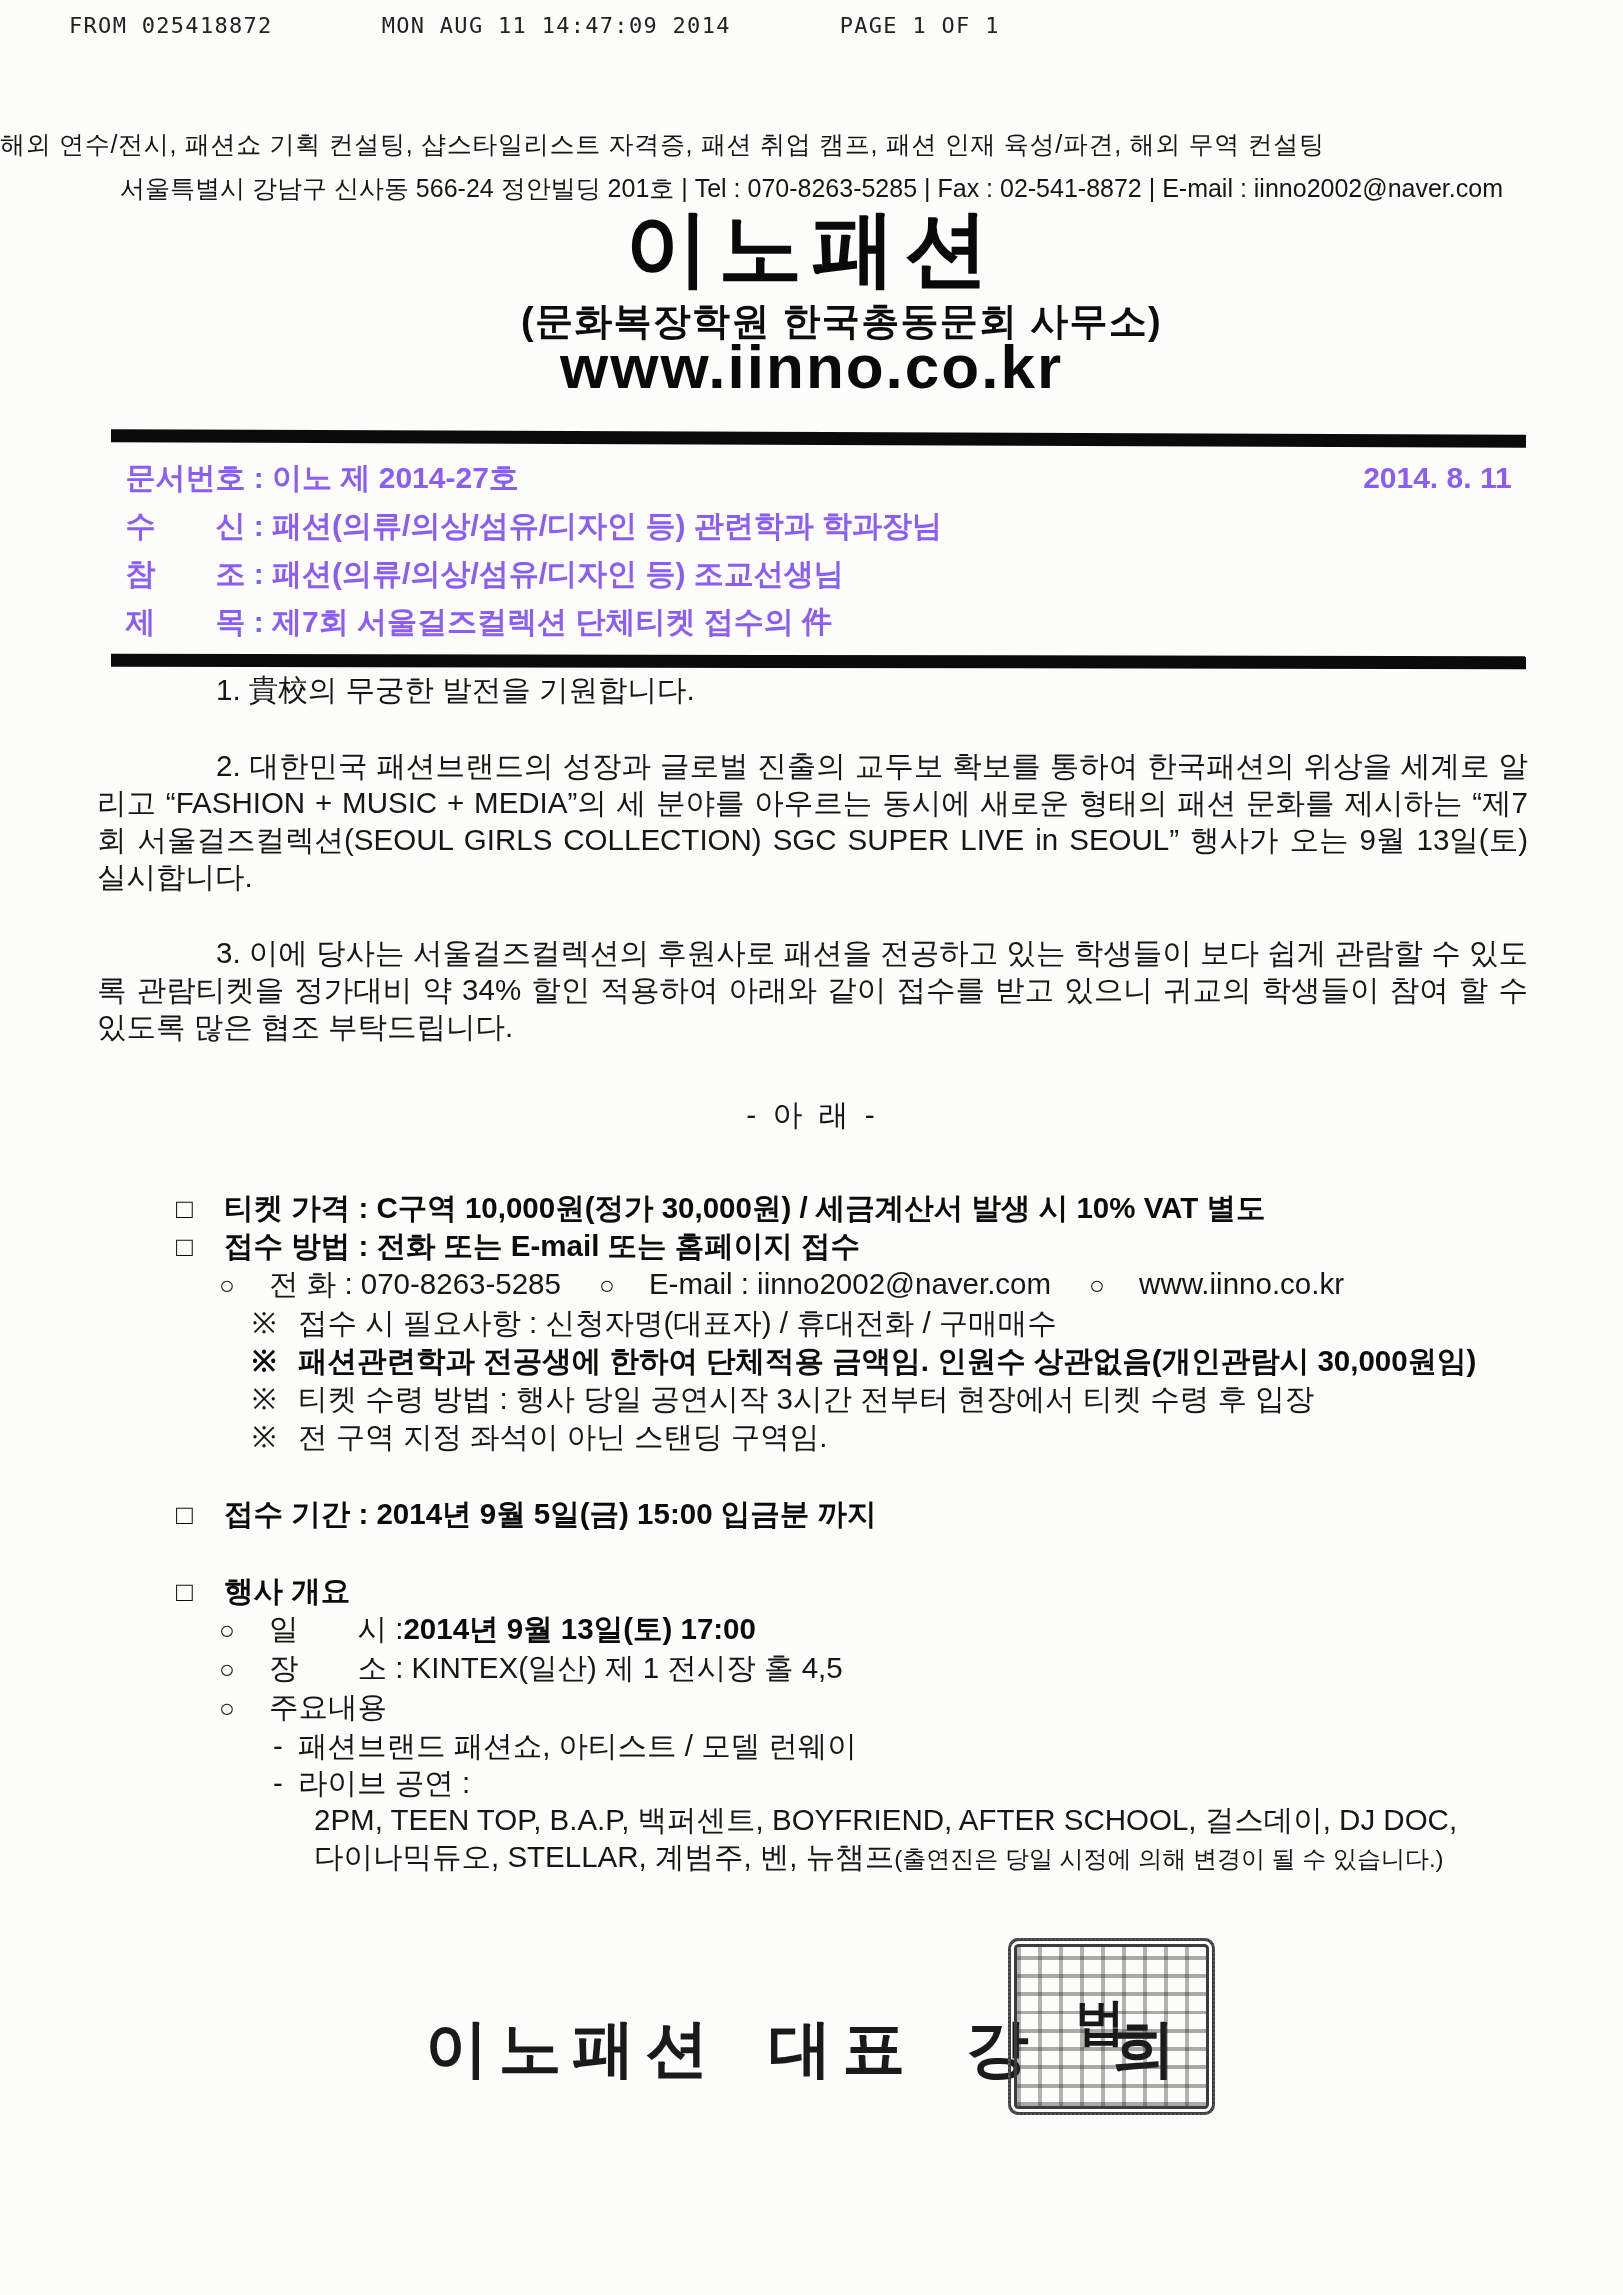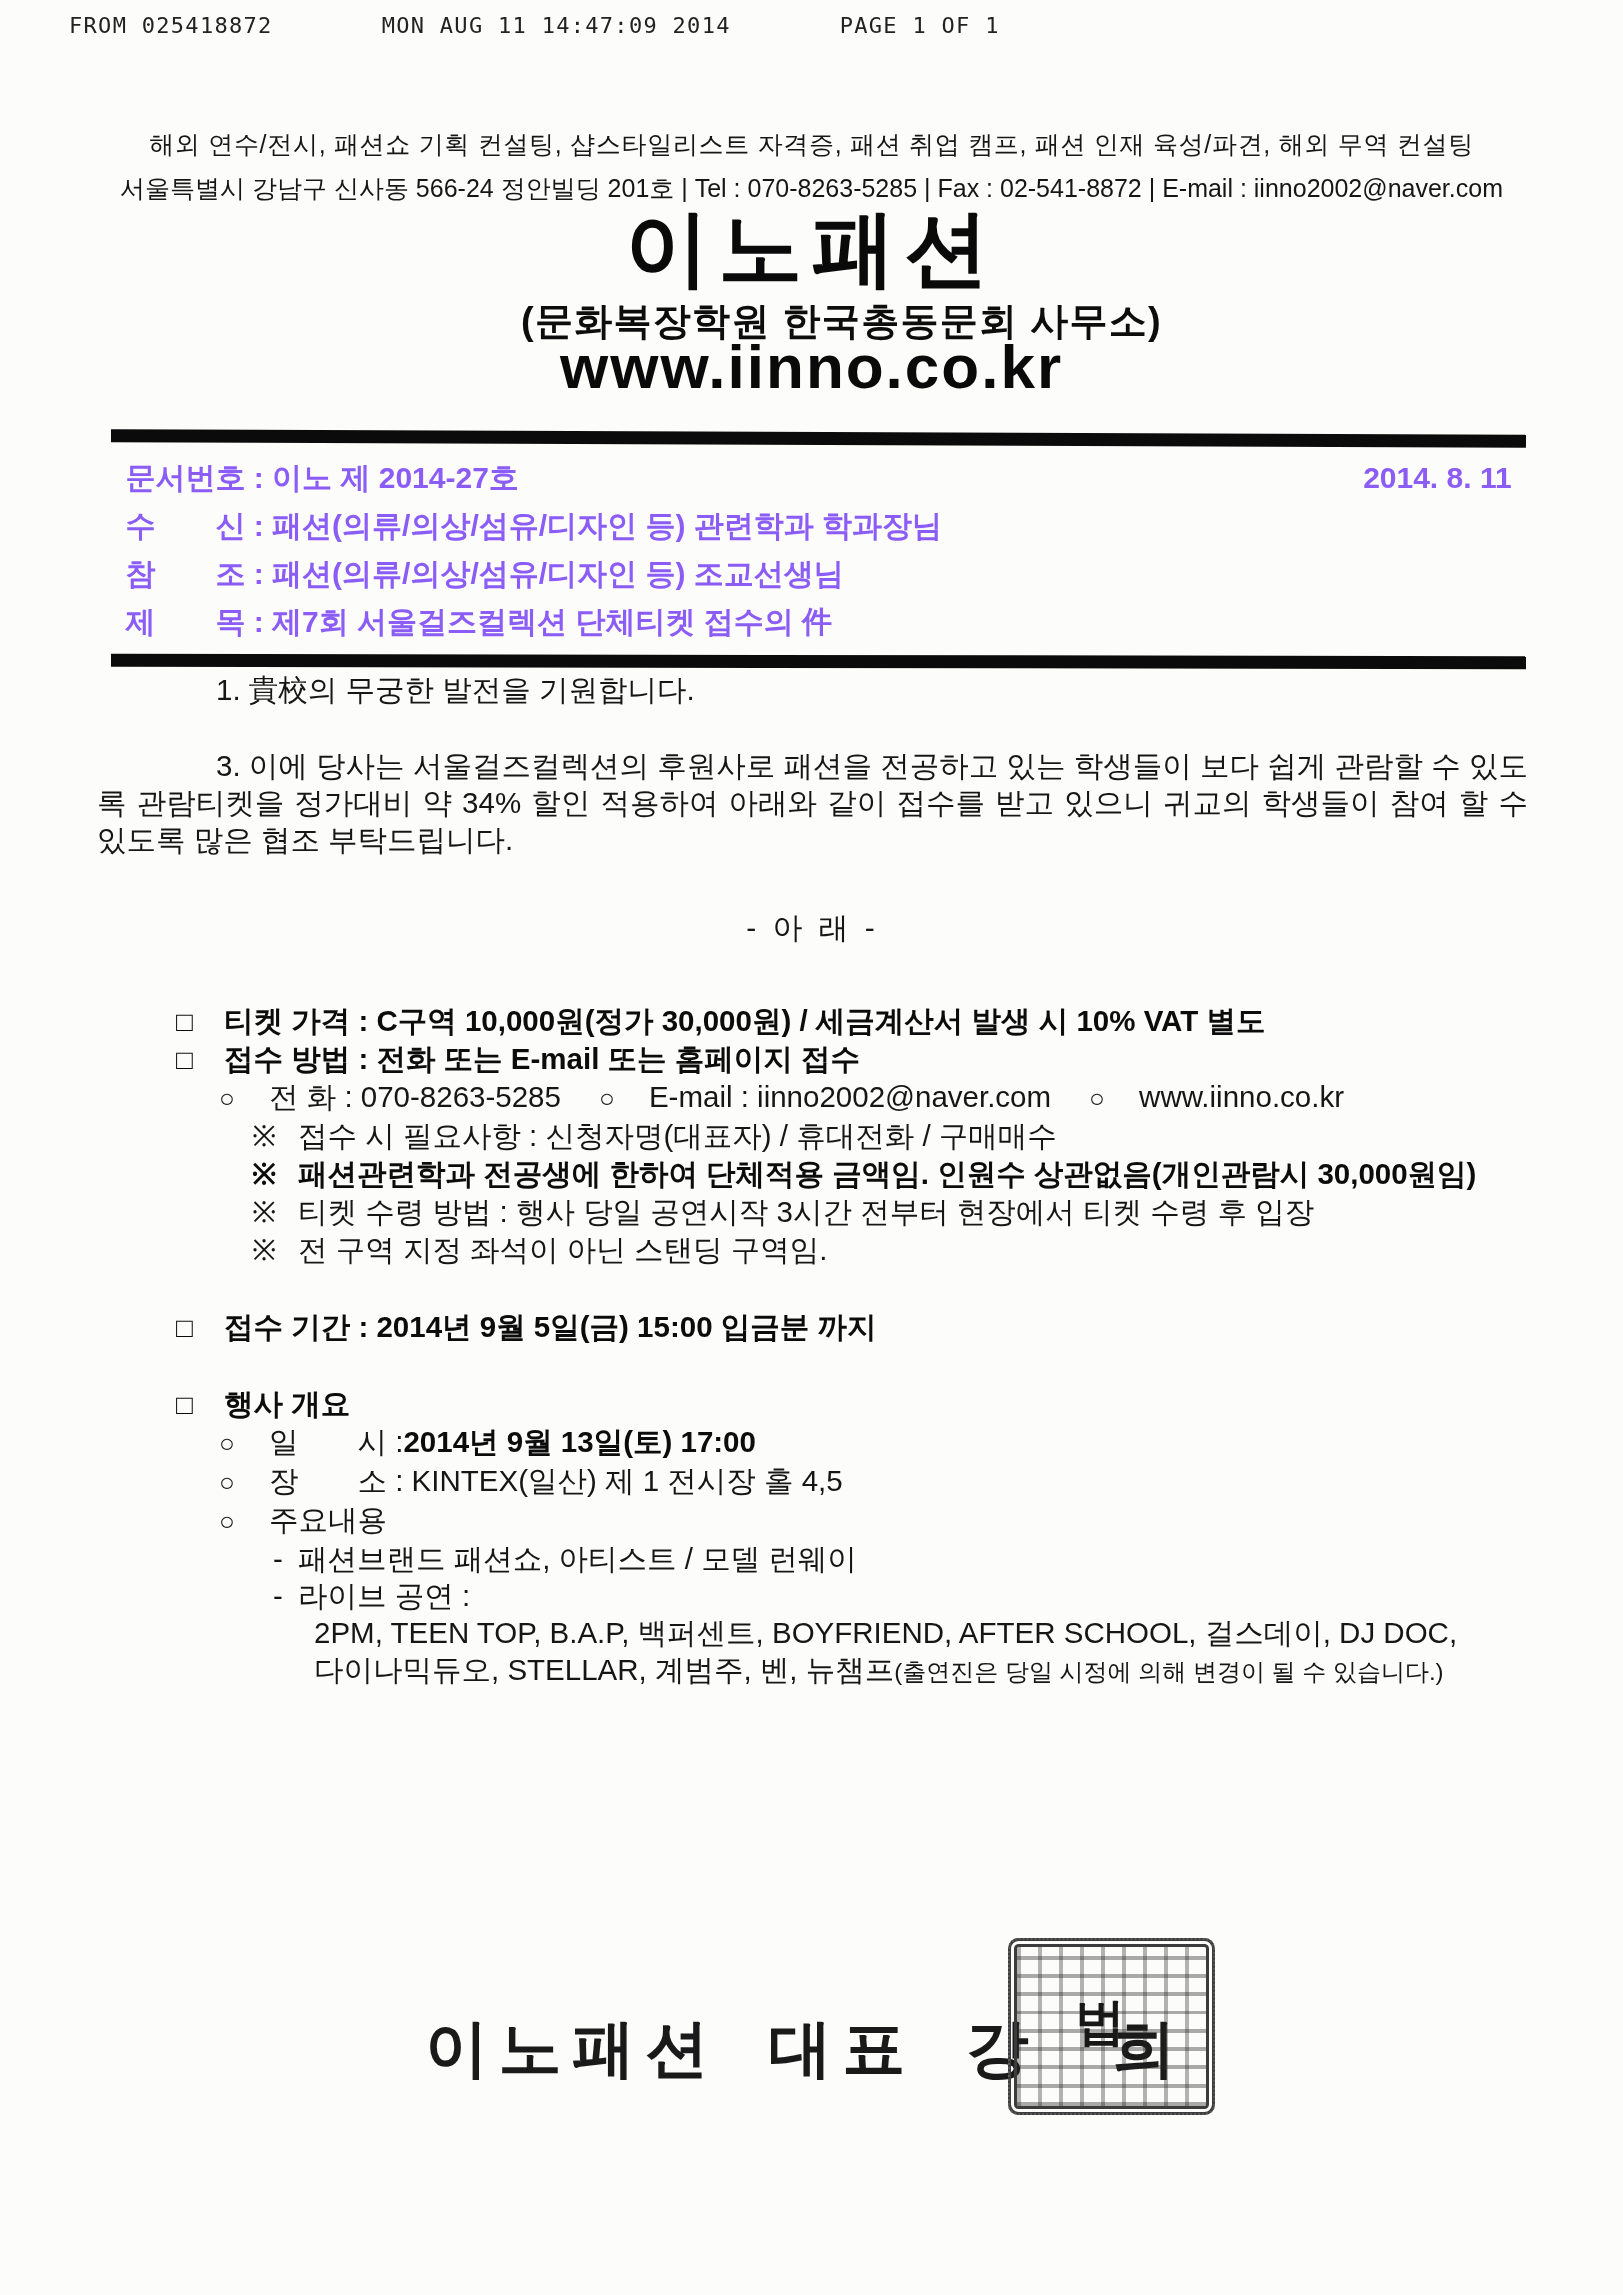--- a/index.html
+++ b/index.html
@@ -13,21 +13,21 @@
   }
   
   .fax-header{
     position:absolute;top:13px;left:69px;
     display:flex;gap:109px;
     font-family:"DejaVu Sans Mono",monospace;
     font-size:22px;letter-spacing:1.3px;color:#222;
     white-space:nowrap;
   }
   
-  .services{position:absolute;top:128px;left:0;width:100%;text-align:center;font-size:25px;letter-spacing:0.7px;}
+  .services{position:absolute;top:128px;left:0;width:100%;font-size:25px;letter-spacing:0.7px;}
   .address{position:absolute;top:172px;left:0;width:100%;text-align:center;font-size:25px;}
   .company{position:absolute;top:204px;left:0;width:100%;text-align:center;
     font-size:84px;font-weight:700;letter-spacing:9.2px;line-height:1.05;margin:0;color:#0a0a0a;}
   .subtitle{position:absolute;top:296px;left:0;width:100%;text-align:center;
     font-size:38px;font-weight:700;letter-spacing:1.3px;color:#0d0d0d;padding-left:30px;}
   .website{position:absolute;top:331px;left:0;width:100%;text-align:center;
     font-size:62px;font-weight:700;letter-spacing:2px;color:#0a0a0a;}
   
   .docinfo{position:absolute;top:432px;left:111px;width:1415px;}
   .rule{height:13px;background:#0b0b0b;}
@@ -105,20 +105,21 @@
       <span>2014. 8. 11</span>
     </div>
     <div class="row">수　　신 : 패션(의류/의상/섬유/디자인 등) 관련학과 학과장님</div>
     <div class="row">참　　조 : 패션(의류/의상/섬유/디자인 등) 조교선생님</div>
     <div class="row">제　　목 : 제7회 서울걸즈컬렉션 단체티켓 접수의 件</div>
     <div class="rule bottom"></div>
   </div>
 
   <div class="main">
     <p>1. 貴校의 무궁한 발전을 기원합니다.</p>
+    <p>2. 대한민국 패션브랜드의 성장과 글로벌 진출의 교두보 확보를 통하여 한국패션의 위상을 세계로 알리고 “FASHION + MUSIC + MEDIA”의 세 분야를 아우르는 동시에 새로운 형태의 패션 문화를 제시하는 “제7회 서울걸즈컬렉션(SEOUL GIRLS COLLECTION) SGC SUPER LIVE in SEOUL” 행사가 오는 9월 13일(토) 실시합니다.</p>
     <p>3. 이에 당사는 서울걸즈컬렉션의 후원사로 패션을 전공하고 있는 학생들이 보다 쉽게 관람할 수 있도록 관람티켓을 정가대비 약 34% 할인 적용하여 아래와 같이 접수를 받고 있으니 귀교의 학생들이 참여 할 수 있도록 많은 협조 부탁드립니다.</p>
 
     <div class="below-heading">- 아 래 -</div>
 
     <div class="li ind1 bold">
       <span class="b">□</span>
       <span>티켓 가격 : C구역 10,000원(정가 30,000원) / 세금계산서 발생 시 10% VAT 별도</span>
     </div>
 
     <div class="li ind1 bold">

